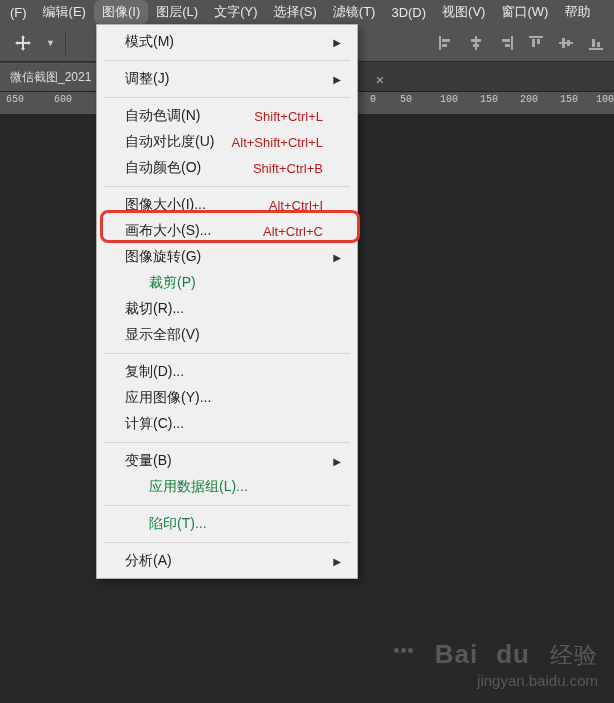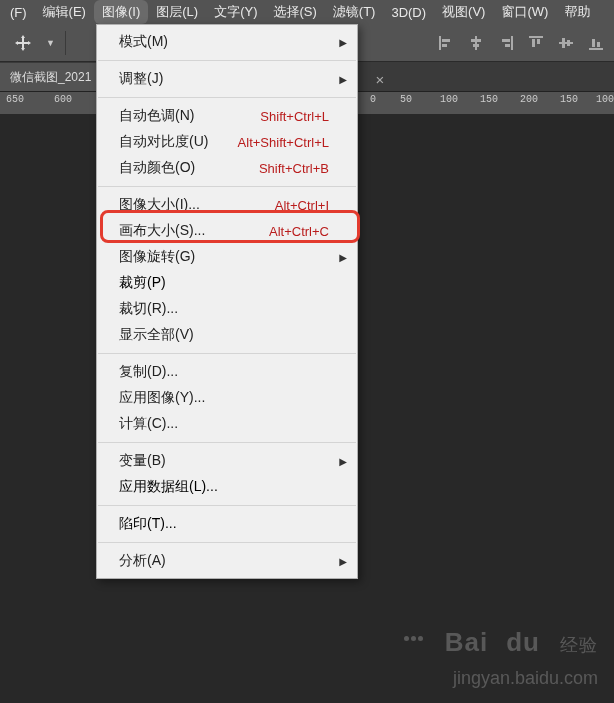--- a/index.html
+++ b/index.html
@@ -17,32 +17,32 @@
     
     .tabbar { height: 30px; background: #3a3a3a; display: flex; align-items: flex-end; border-bottom: 1px solid #222; }
     .doc-tab { height: 28px; background: #535353; color: #ddd; font-size: 12px; padding: 0 10px; display: flex; align-items: center; gap: 10px; border-right: 4px solid #5eead4; }
     .close-x { position: absolute; left: 368px; top: 68px; width: 24px; height: 22px; display: flex; align-items: center; justify-content: center; color: #aaa; font-size: 15px; z-index: 5; }
     
     .ruler { height: 22px; background: #535353; display: flex; position: relative; overflow: hidden; color: #ccc; font-size: 10px; }
     .ruler-tick { position: absolute; top: 2px; font-family: Liberation Mono, monospace; }
     
     .canvas { position: absolute; left: 0; top: 114px; right: 0; bottom: 0; background: #282828; }
     
-    .dropdown { position: absolute; left: 96px; top: 24px; width: 262px; background: #f0f0f0; border: 1px solid #b0b0b0; box-shadow: 3px 3px 8px rgba(0,0,0,0.4); z-index: 100; padding: 4px 0; }
+    .dropdown { position: absolute; left: 96px; top: 24px; width: 262px; background: #f0f0f0; border: 1px solid #b0b0b0; box-shadow: 3px 3px 8px rgba(0,0,0,0.4); z-index: 100; padding: 4px 6px; }
     .menu-item { display: flex; justify-content: space-between; align-items: center; padding: 4px 28px 4px 22px; font-size: 14px; color: #222; position: relative; }
-    .menu-item.disabled { color: #000000; }
+    .menu-item.disabled { color: #15803d; margin-left: 24px; }
     .menu-item .arrow { position: absolute; right: 10px; font-size: 10px; color: #333; }
     .menu-sep { height: 1px; background: #d4d4d4; margin: 5px 1px; }
     .menu-shortcut { color: #b91c1c; font-size: 13px; }
     .highlight-box { position: absolute; left: 100px; top: 210px; width: 260px; height: 33px; border: 3px solid #e33b2e; border-radius: 8px; z-index: 101; pointer-events: none; }
     
     .watermark { position: absolute; right: 16px; bottom: 14px; text-align: right; color: #808080; opacity: 0.55; }
     .watermark .brand { font-size: 26px; font-weight: bold; letter-spacing: 1px; display: flex; align-items: baseline; justify-content: flex-end; gap: 20px; }
-    .watermark .cn { font-size: 18px; font-weight: normal; }
-    .watermark .url { font-size: 18px; margin-top: 10px; }
+    .watermark .cn { font-size: 23px; font-weight: normal; }
+    .watermark .url { font-size: 15px; margin-top: 1px; }
     .paw { display: inline-flex; gap: 2px; margin-right: 2px; transform: translateY(-10px); }
     .paw span { width: 5px; height: 5px; background: #808080; border-radius: 50%; display: inline-block; }
   </style>
 </head>
 <body>
 
 <div class="menubar">
   <div class="menubar-item">(F)</div>
   <div class="menubar-item">编辑(E)</div>
   <div class="menubar-item active">图像(I)</div>

